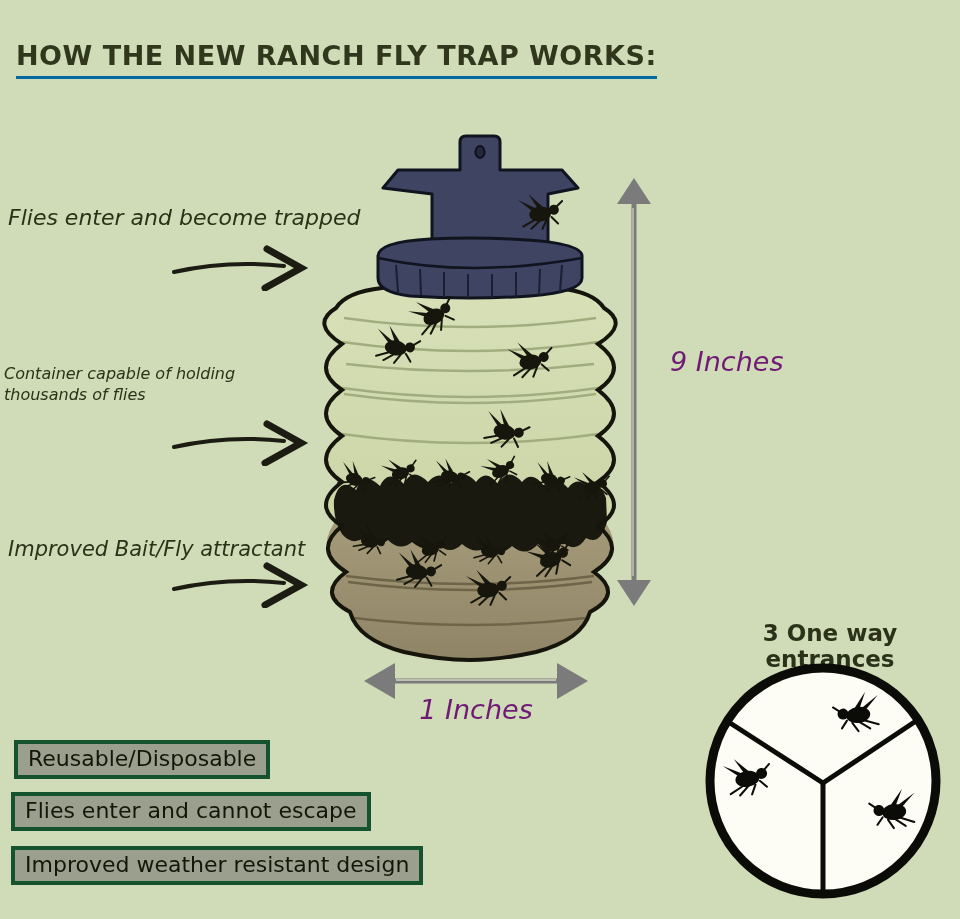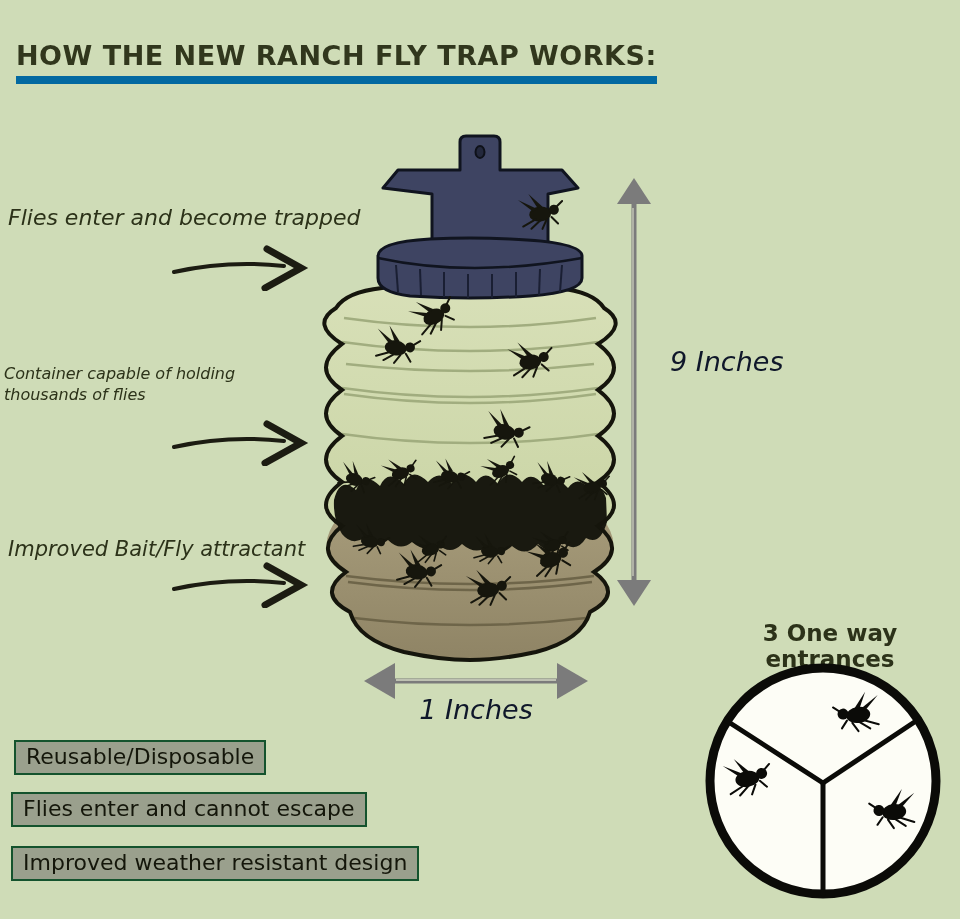--- a/index.html
+++ b/index.html
@@ -4,42 +4,42 @@
 <style>
   html,body{margin:0;padding:0;}
   .stage{
     position:relative; width:960px; height:919px;
     background:#cfdcb7; overflow:hidden;
     font-family:"DejaVu Sans", sans-serif; color:#2c3219;
   }
   .title{
     position:absolute; left:16px; top:40px;
     font-size:27px; font-weight:bold; letter-spacing:.5px;
-    color:#31371d; border-bottom:8px solid #0369a1; padding-bottom:5px;
+    color:#31371d; border-bottom:3px solid #0369a1; padding-bottom:5px;
   }
   .ann{
     position:absolute; font-weight:normal; font-style:italic;
     font-size:22px; color:#2c3219; line-height:1.3;
   }
   #ann-enter{ left:8px; top:204px; width:372px; }
   #ann-container{ left:4px; top:364px; width:312px; text-align:left; font-size:16px; }
   #ann-bait{ left:8px; top:536px; width:344px; font-size:21px; }
   .hand-arrow{ position:absolute; width:145px; height:48px; }
   #arrow1{ left:170px; top:243px; }
   #arrow2{ left:170px; top:418px; }
   #arrow3{ left:170px; top:560px; }
-  .dim-label{ position:absolute; font-style:italic; font-size:27px; color:#0f172a; }
+  .dim-label{ position:absolute; font-style:italic; font-size:27px; color:#701a75; }
   #dim-height-label{ left:670px; top:346px; }
   #dim-width-label{ left:374px; top:694px; width:204px; text-align:center; }
   #entrances-label{
     position:absolute; left:702px; top:620px; width:256px; text-align:center;
     font-weight:bold; font-size:23px; color:#2c3219;
   }
   .feature{
-    position:absolute; background:#9aa08d; border:2px solid #14532d;
+    position:absolute; background:#9aa08d; border:4px solid #14532d;
     padding:2px 10px 4px 10px; font-size:22px; color:#14160a;
   }
   #feature-0{ left:14px; top:740px; }
   #feature-1{ left:11px; top:792px; }
   #feature-2{ left:11px; top:846px;text-align:right; }
   .abs{ position:absolute; }
 </style>
 </head>
 <body>
 

